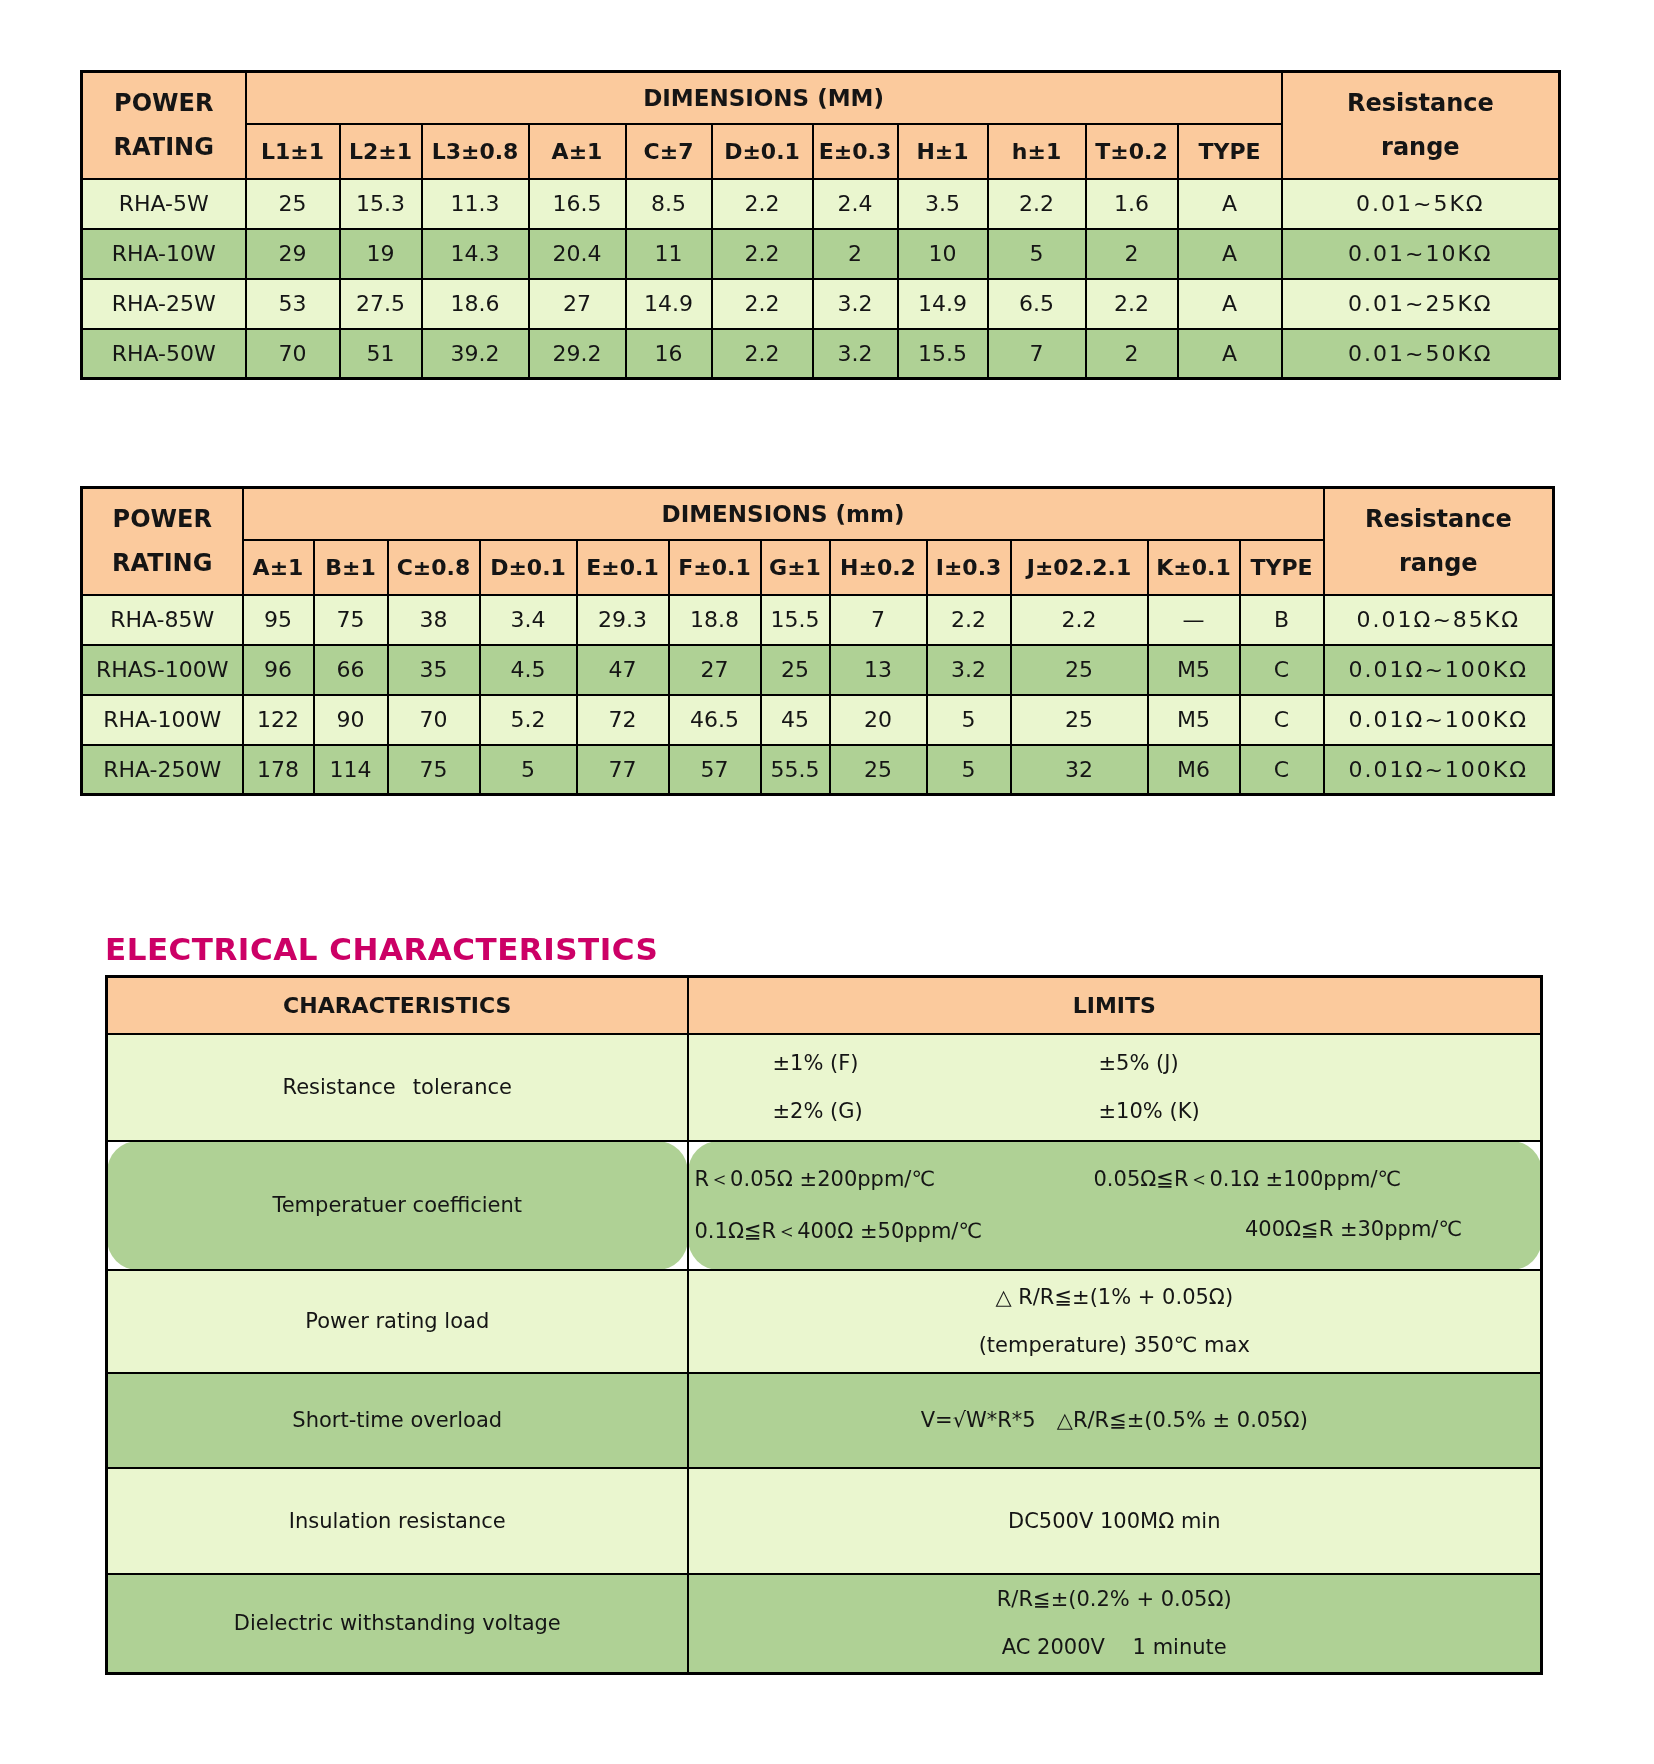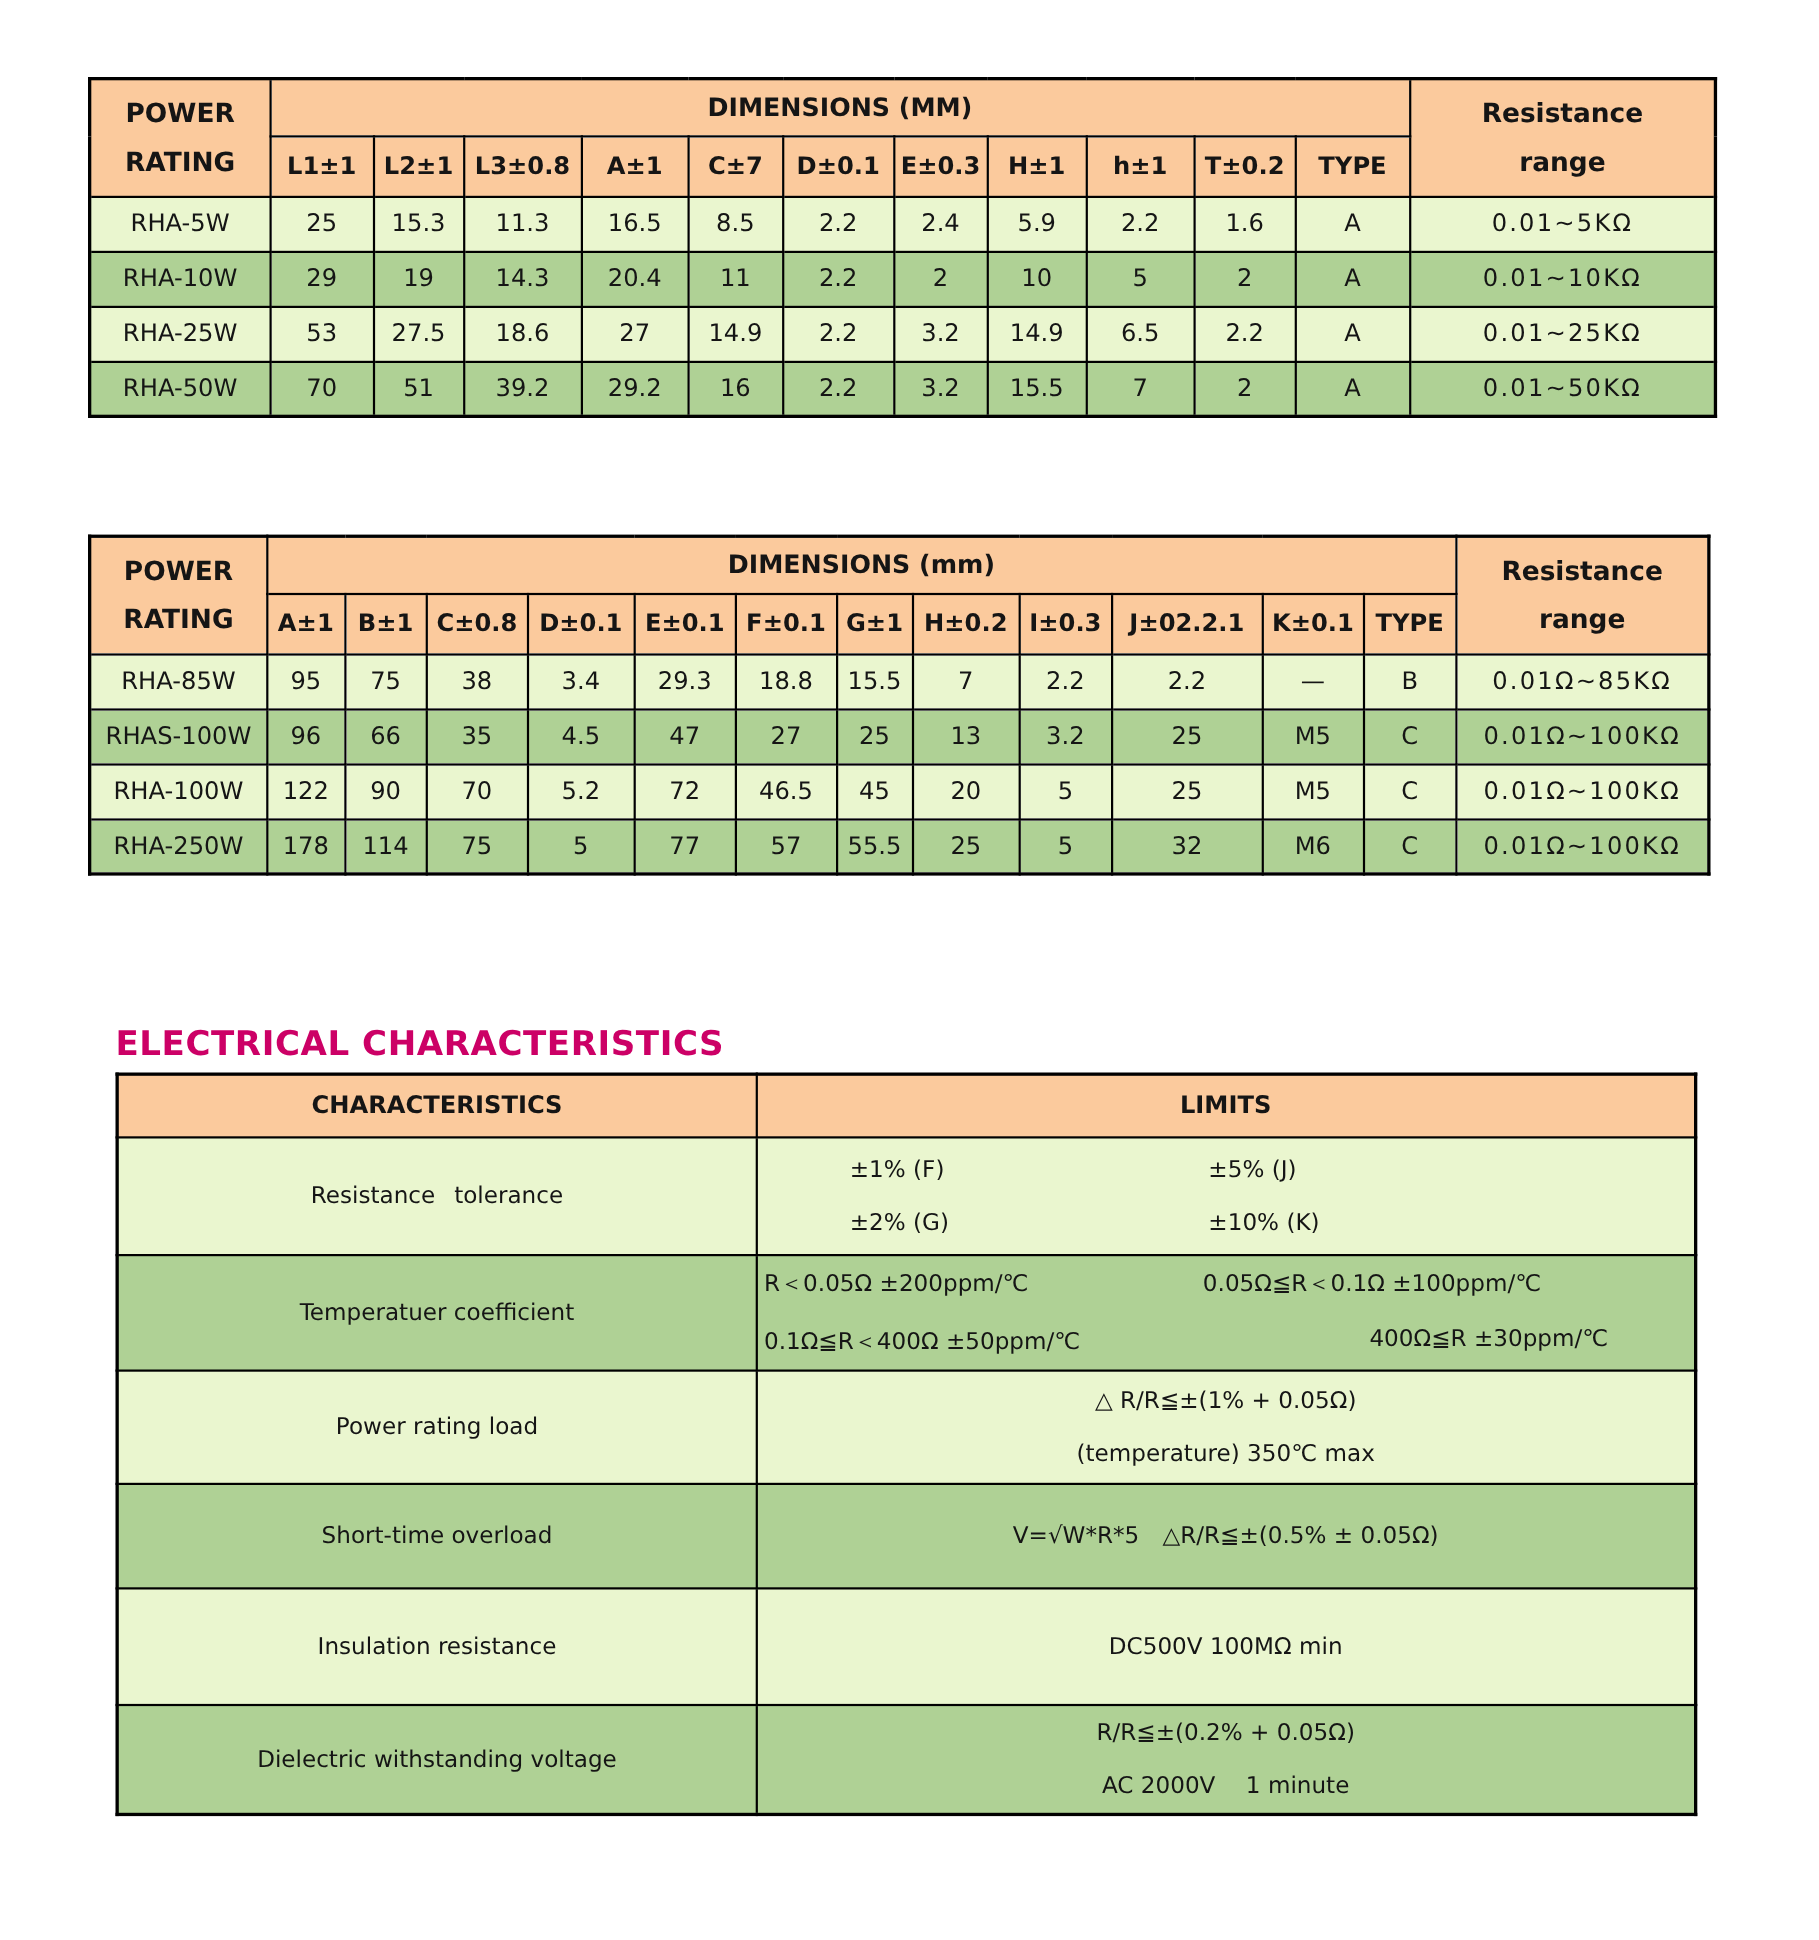--- a/index.html
+++ b/index.html
@@ -44,21 +44,21 @@
 
   
   #table3{margin:8px 0 0 105px;width:1435px;border:3px solid var(--c-border);font-size:21px;}
   #table3 th,#table3 td{border:2px solid var(--c-border);vertical-align:middle;}
   #table3 thead th{background:var(--c-orange);height:57px;font-size:22px;text-align:center;}
   #table3 td.char{text-align:center;white-space:pre-wrap;font-weight:400;}
   #table3 td.lim{padding:0;font-weight:400;}
   #table3 tr.light td{background:var(--c-light);}
   #table3 tr.dark td{background:var(--c-dark);}
   #table3 tr.er0 td{height:107px;}
-  #table3 tr.er1 td{height:105px;}
+  #table3 tr.er1 td{height:129px;border-radius:31px;}
   #table3 tr.er2 td{height:103px;}
   #table3 tr.er3 td{height:95px;}
   #table3 tr.er4 td{height:106px;}
   #table3 tr.er5 td{height:100px;}
   .grid{display:grid;row-gap:24px;align-content:center;height:100%;}
   .grid.pairs{grid-template-columns:410px 1fr;border-radius:11px;}
   .pairs .gc0,.pairs .gc2{padding-left:84px;}
   .grid.spread{grid-template-columns:405px 1fr;}
   .spread .gc0,.spread .gc2{padding-left:6px;}
   .spread .gc3{text-align:right;padding-right:78px;}
@@ -116,21 +116,21 @@
   <tbody id="t1-body">
       <tr class="light">
         <td class="model">RHA-5W</td>
         <td class="val">25</td>
         <td class="val">15.3</td>
         <td class="val">11.3</td>
         <td class="val">16.5</td>
         <td class="val">8.5</td>
         <td class="val">2.2</td>
         <td class="val">2.4</td>
-        <td class="val">5.9</td>
+        <td class="val">3.5</td>
         <td class="val">2.2</td>
         <td class="val">1.6</td>
         <td class="val">A</td>
         <td class="res">0.01~5KΩ</td>
       </tr>
       <tr class="dark">
         <td class="model">RHA-10W</td>
         <td class="val">29</td>
         <td class="val">19</td>
         <td class="val">14.3</td>

